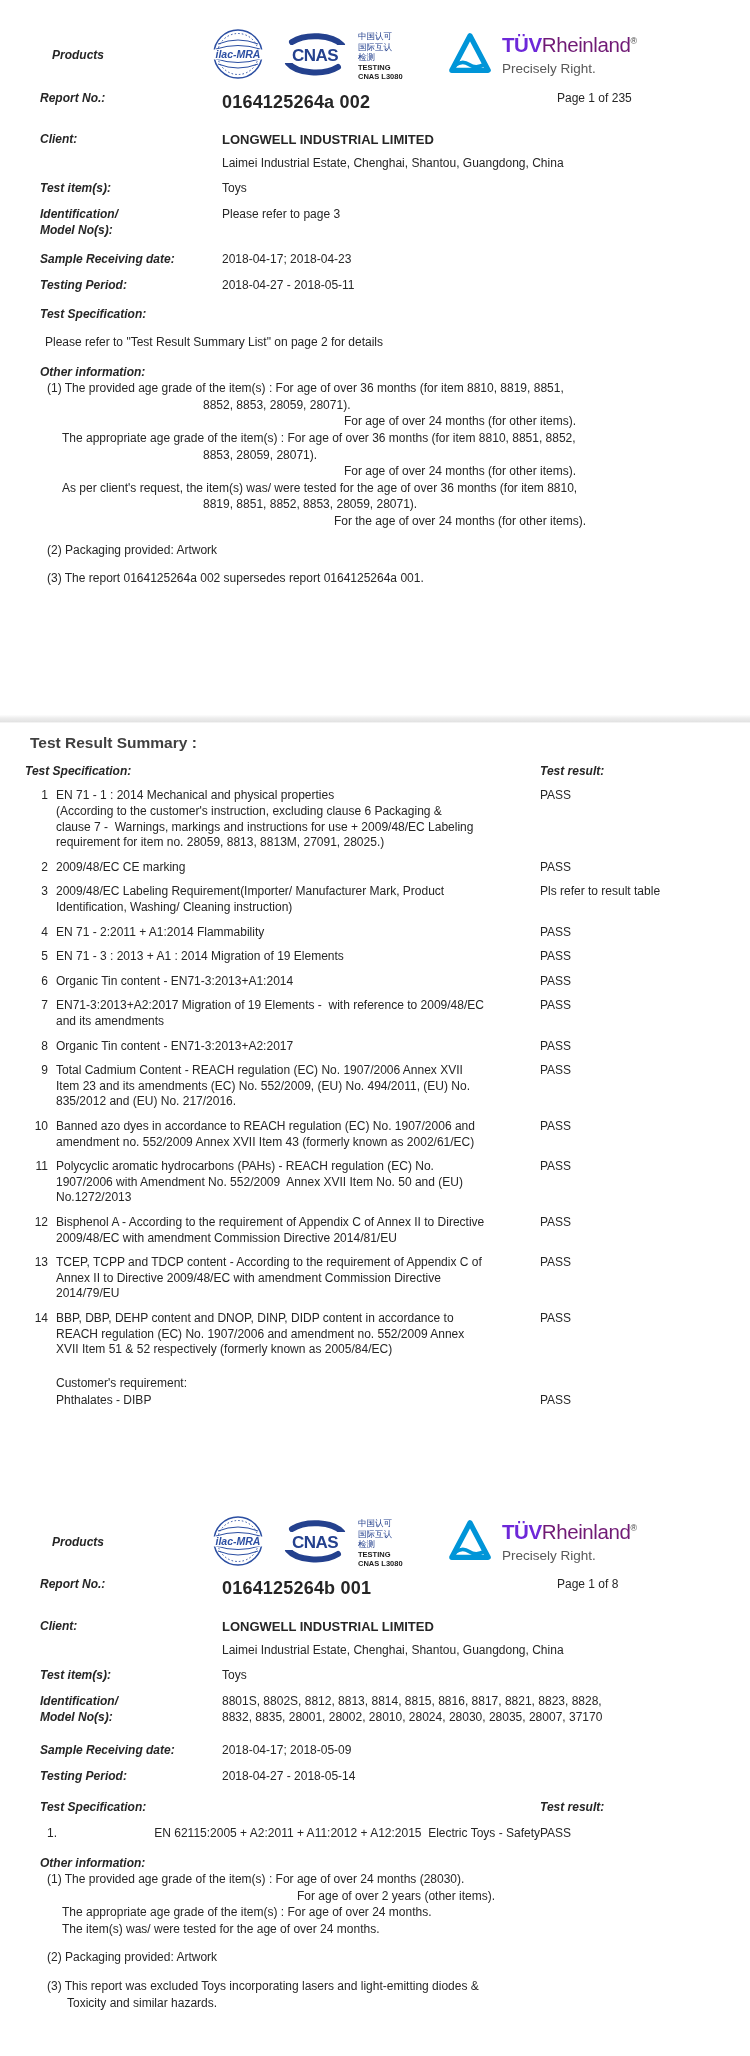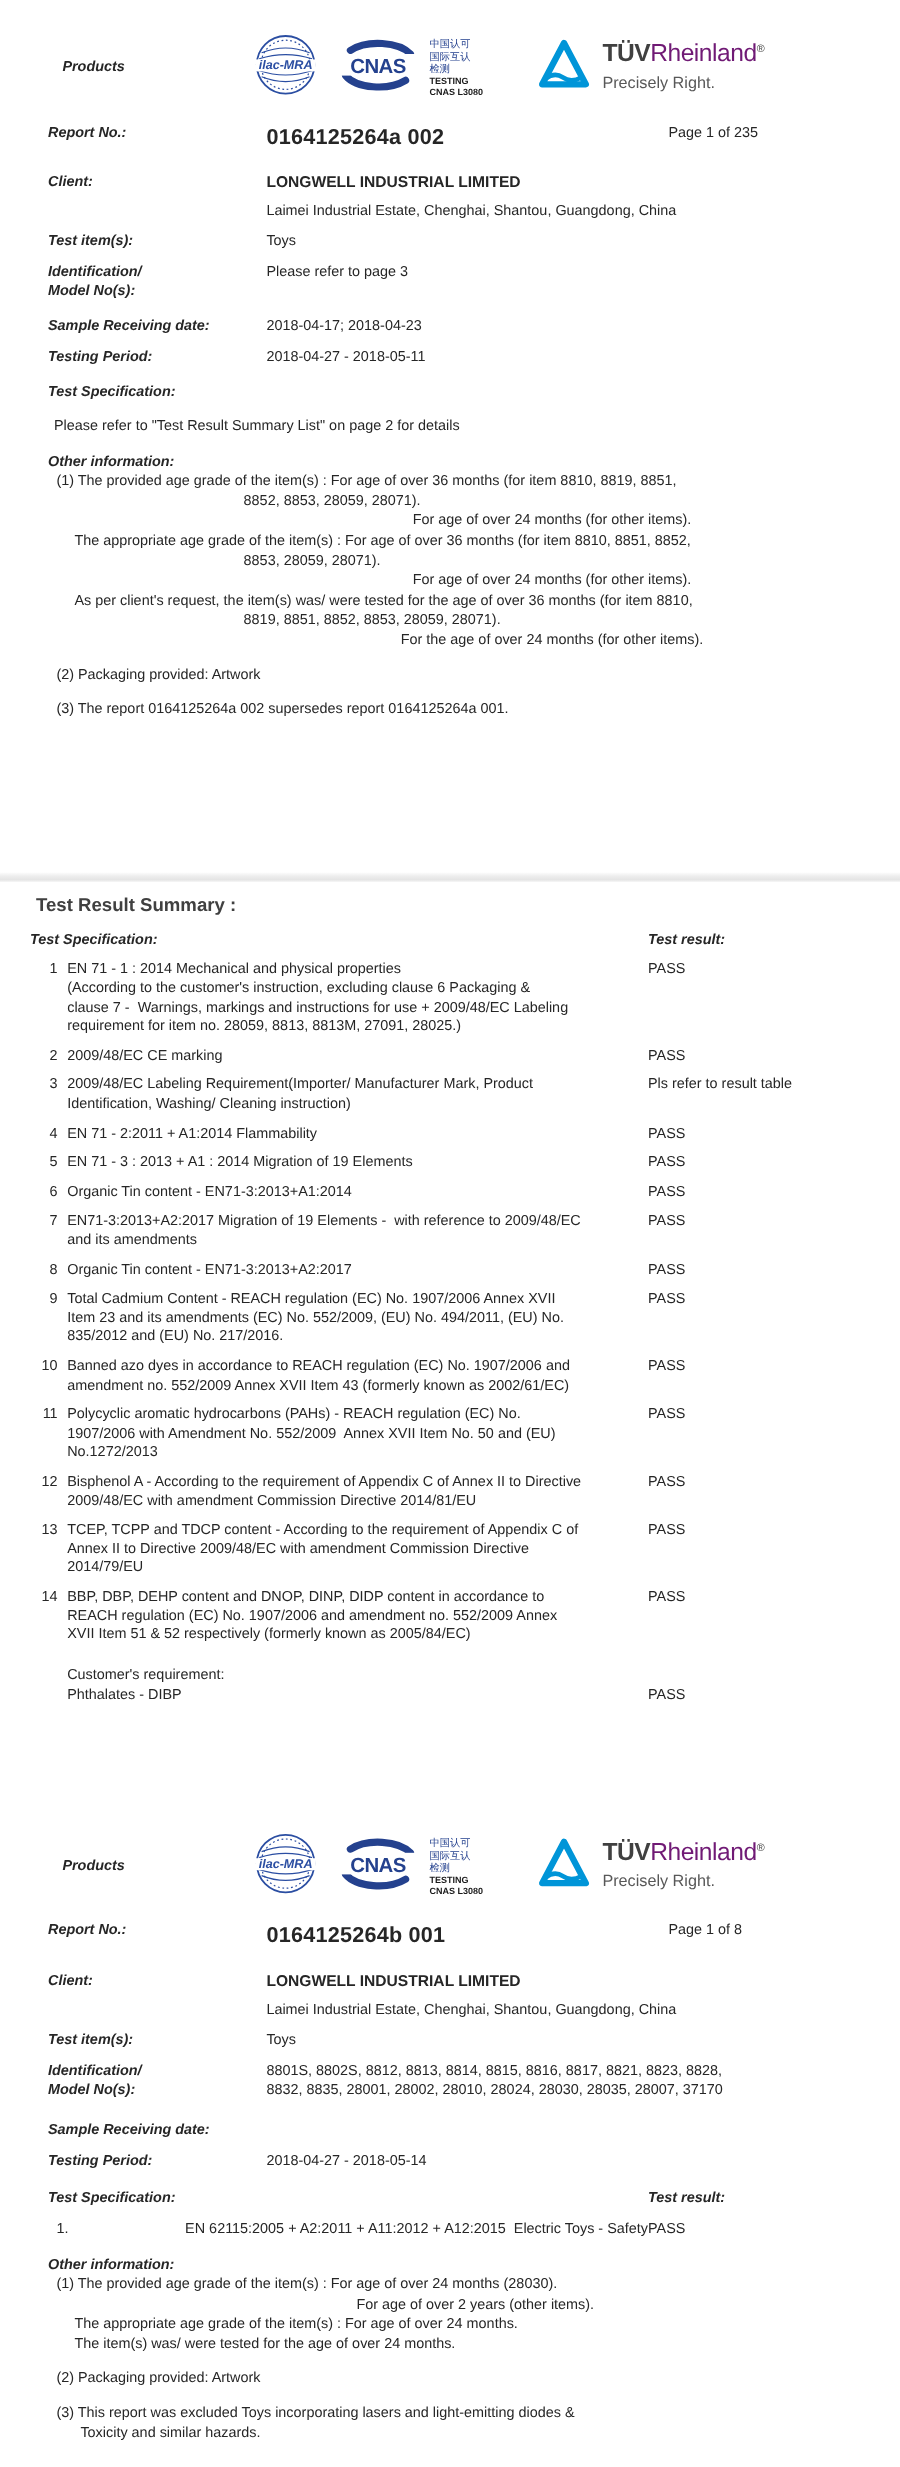--- a/index.html
+++ b/index.html
@@ -18,30 +18,30 @@
   .logo-row{display:flex;align-items:center;}
   .ilac-wrap{width:56px;flex:none;}
   .cnas-wrap{width:66px;margin-left:16px;flex:none;}
   .accred{margin-left:10px;width:60px;flex:none;line-height:1.25;}
   .accred .cn{color:#24418e;font-size:8.5px;}
   .accred .en{color:#1a1a1a;font-size:7.5px;font-weight:bold;}
   .tuv-block{display:flex;margin-left:30px;align-items:flex-start;flex:none;padding-top:6px;}
   .tuv-tri{flex:none;}
   .tuv-text{margin-left:10px;}
   .tuv-word{font-size:20.5px;letter-spacing:-0.4px;white-space:nowrap;}
-  .tuv-bold{font-weight:bold;color:#404040;}
+  .tuv-bold{font-weight:bold;color:#6d28d9;}
   .tuv-rest{color:#701a75;}
   .tuv-reg{font-size:9px;vertical-align:super;color:#3c3c3c;}
   .tagline{color:#585858;font-size:13.5px;margin-top:1px;}
 
   
   .frow{display:flex;margin-top:10px;align-items:flex-start;}
   .flabel{width:182px;font-weight:bold;font-style:italic;flex:none;}
   .fval{flex:1;}
-  .report-row{margin-top:16px;}
+  .report-row{margin-top:4px;}
   .report-no{font-size:18px;font-weight:bold;letter-spacing:0.2px;width:270px;}
   .page-ind{margin-left:auto;width:170px;padding-left:17px;box-sizing:border-box;flex:none;}
   .client-name{font-weight:bold;font-size:13px;}
   .client-addr{margin-top:7px;}
   .mt18{margin-top:18px;}
   .mt14{margin-top:14px;}
   .spec-note{margin-top:12px;margin-left:5px;}
   .oi{margin-left:7px;}
   .oi-line{margin-top:1px;}
   .ind-sm{margin-left:15px;}
@@ -377,20 +377,21 @@
     <div class="flabel">
       <div>Identification/</div>
       <div>Model No(s):</div>
     </div>
     <div class="fval pre">8801S, 8802S, 8812, 8813, 8814, 8815, 8816, 8817, 8821, 8823, 8828,
 8832, 8835, 28001, 28002, 28010, 28024, 28030, 28035, 28007, 37170</div>
   </div>
 
   <div class="frow mt18">
     <div class="flabel">Sample Receiving date:</div>
+    <div class="fval">2018-04-17; 2018-05-09</div>
   </div>
 
   <div class="frow">
     <div class="flabel">Testing Period:</div>
     <div class="fval">2018-04-27 - 2018-05-14</div>
   </div>
 
   <div class="spec-head">
     <div class="l">Test Specification:</div>
     <div class="res-col">Test result:</div>

